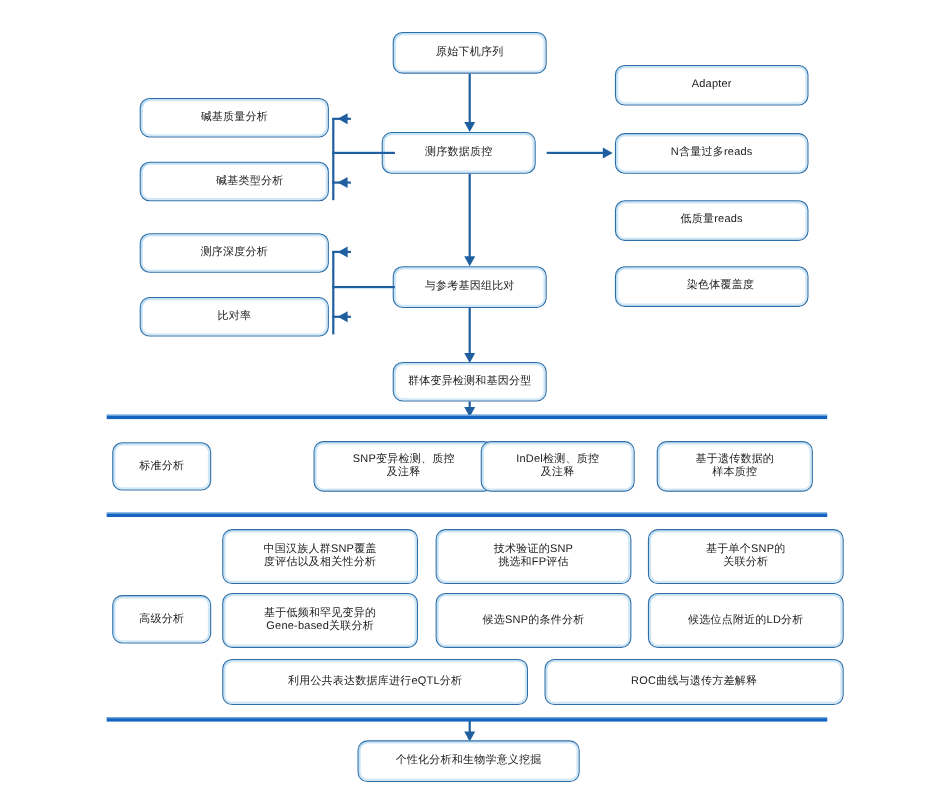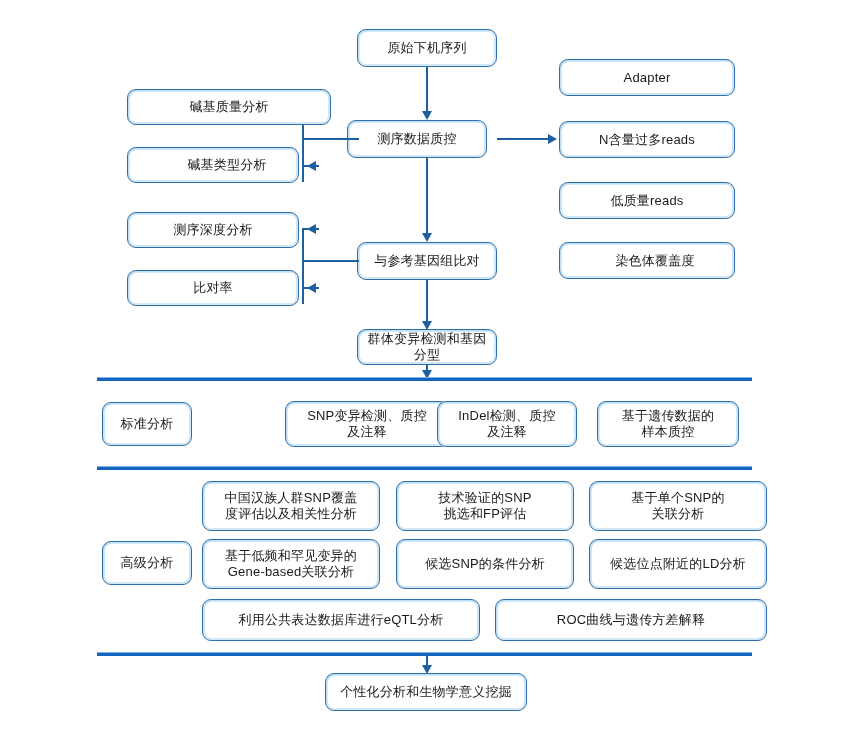--- a/index.html
+++ b/index.html
@@ -23,21 +23,21 @@
     position: absolute;
     box-sizing: border-box;
     border: 1px solid #2f6fa8;
     border-radius: 9px;
     background: #ffffff;
     display: flex;
     align-items: center;
     justify-content: center;
     text-align: center;
     color: #1a1a1a;
-    font-size: 13px;
+    font-size: 10px;
     line-height: 1.22;
     letter-spacing: 0.2px;
     
     box-shadow: inset 2px 2px 0 -1px #bfe0f5,
                 inset 0 0 0 2px rgba(173, 213, 240, 0.55);
   }
   .box .txt {
     display: block;
     padding: 0 6px;
     white-space: pre-line;
@@ -96,21 +96,21 @@
     <span class="txt">测序数据质控</span>
   </div>
 
   <div class="hline" style="left:302px; top:138px; width:57px;"></div>
   <div class="vline" style="left:302px; top:108px; height:74px;"></div>
   <div class="hline" style="left:302px; top:107px; width:17px;"></div>
   <div class="arrow-left" style="left:307px; top:103px;"></div>
   <div class="hline" style="left:302px; top:165px; width:17px;"></div>
   <div class="arrow-left" style="left:307px; top:161px;"></div>
 
-  <div class="box" style="left:127px; top:89px; width:204px; height:36px;">
+  <div class="box" style="left:127px; top:89px; width:172px; height:36px;">
     <span class="txt">碱基质量分析</span>
   </div>
   <div class="box" style="left:127px; top:147px; width:172px; height:36px;padding-left:28px;">
     <span class="txt">碱基类型分析</span>
   </div>
 
   <div class="hline" style="left:497px; top:138px; width:54px;"></div>
   <div class="arrow-right" style="left:548px; top:134px;"></div>
 
   <div class="box" style="left:559px; top:59px; width:176px; height:37px;">

